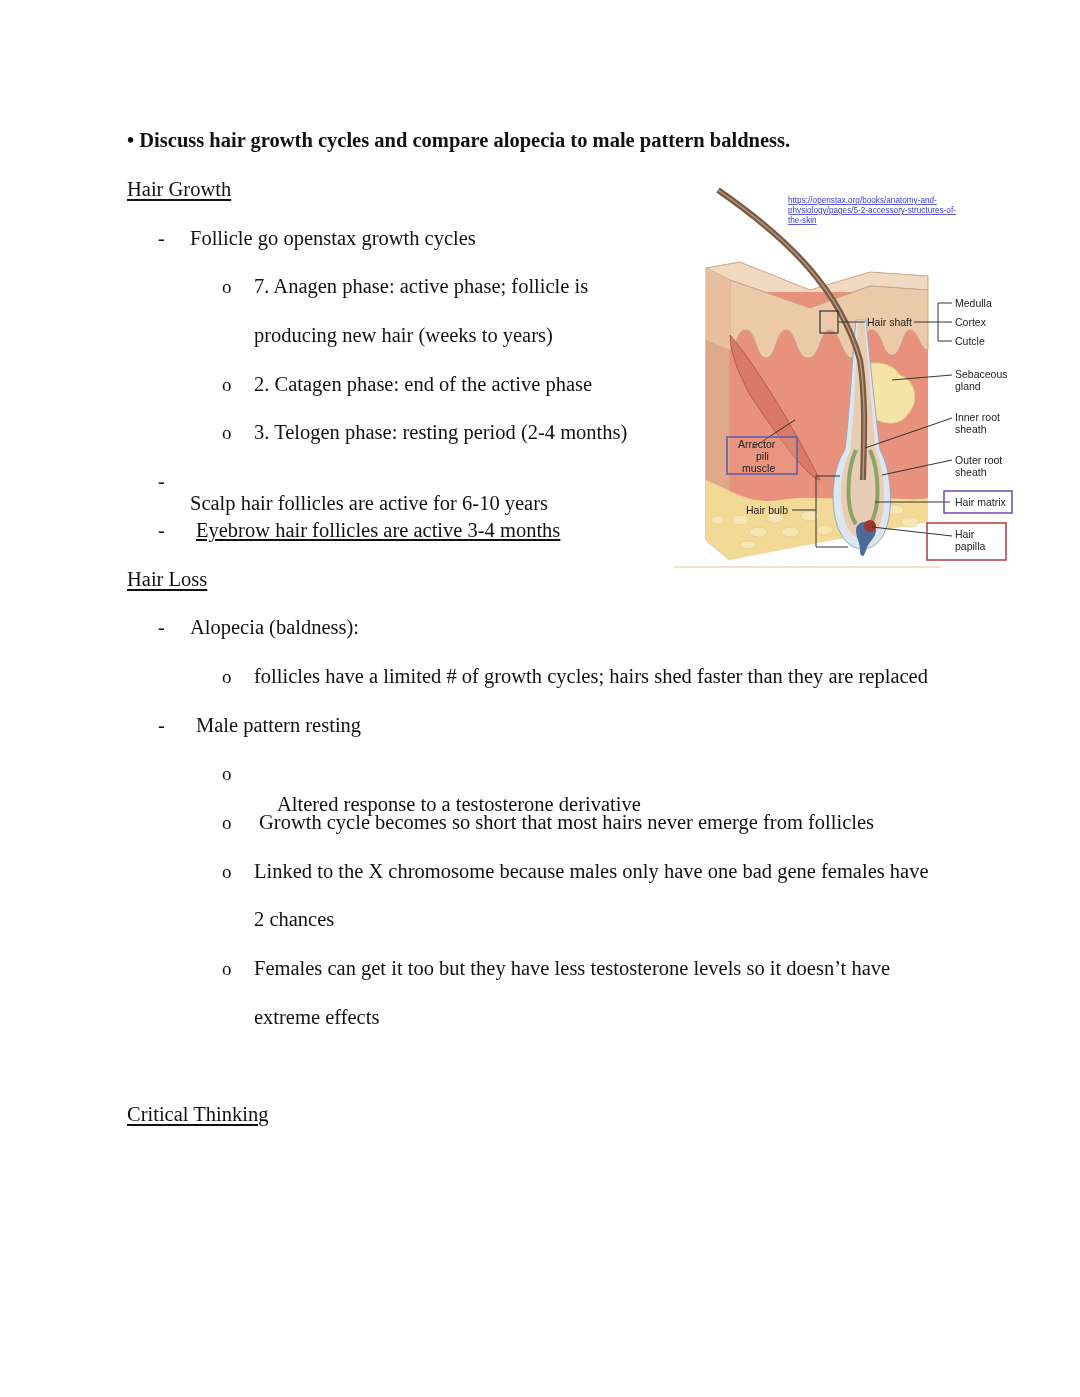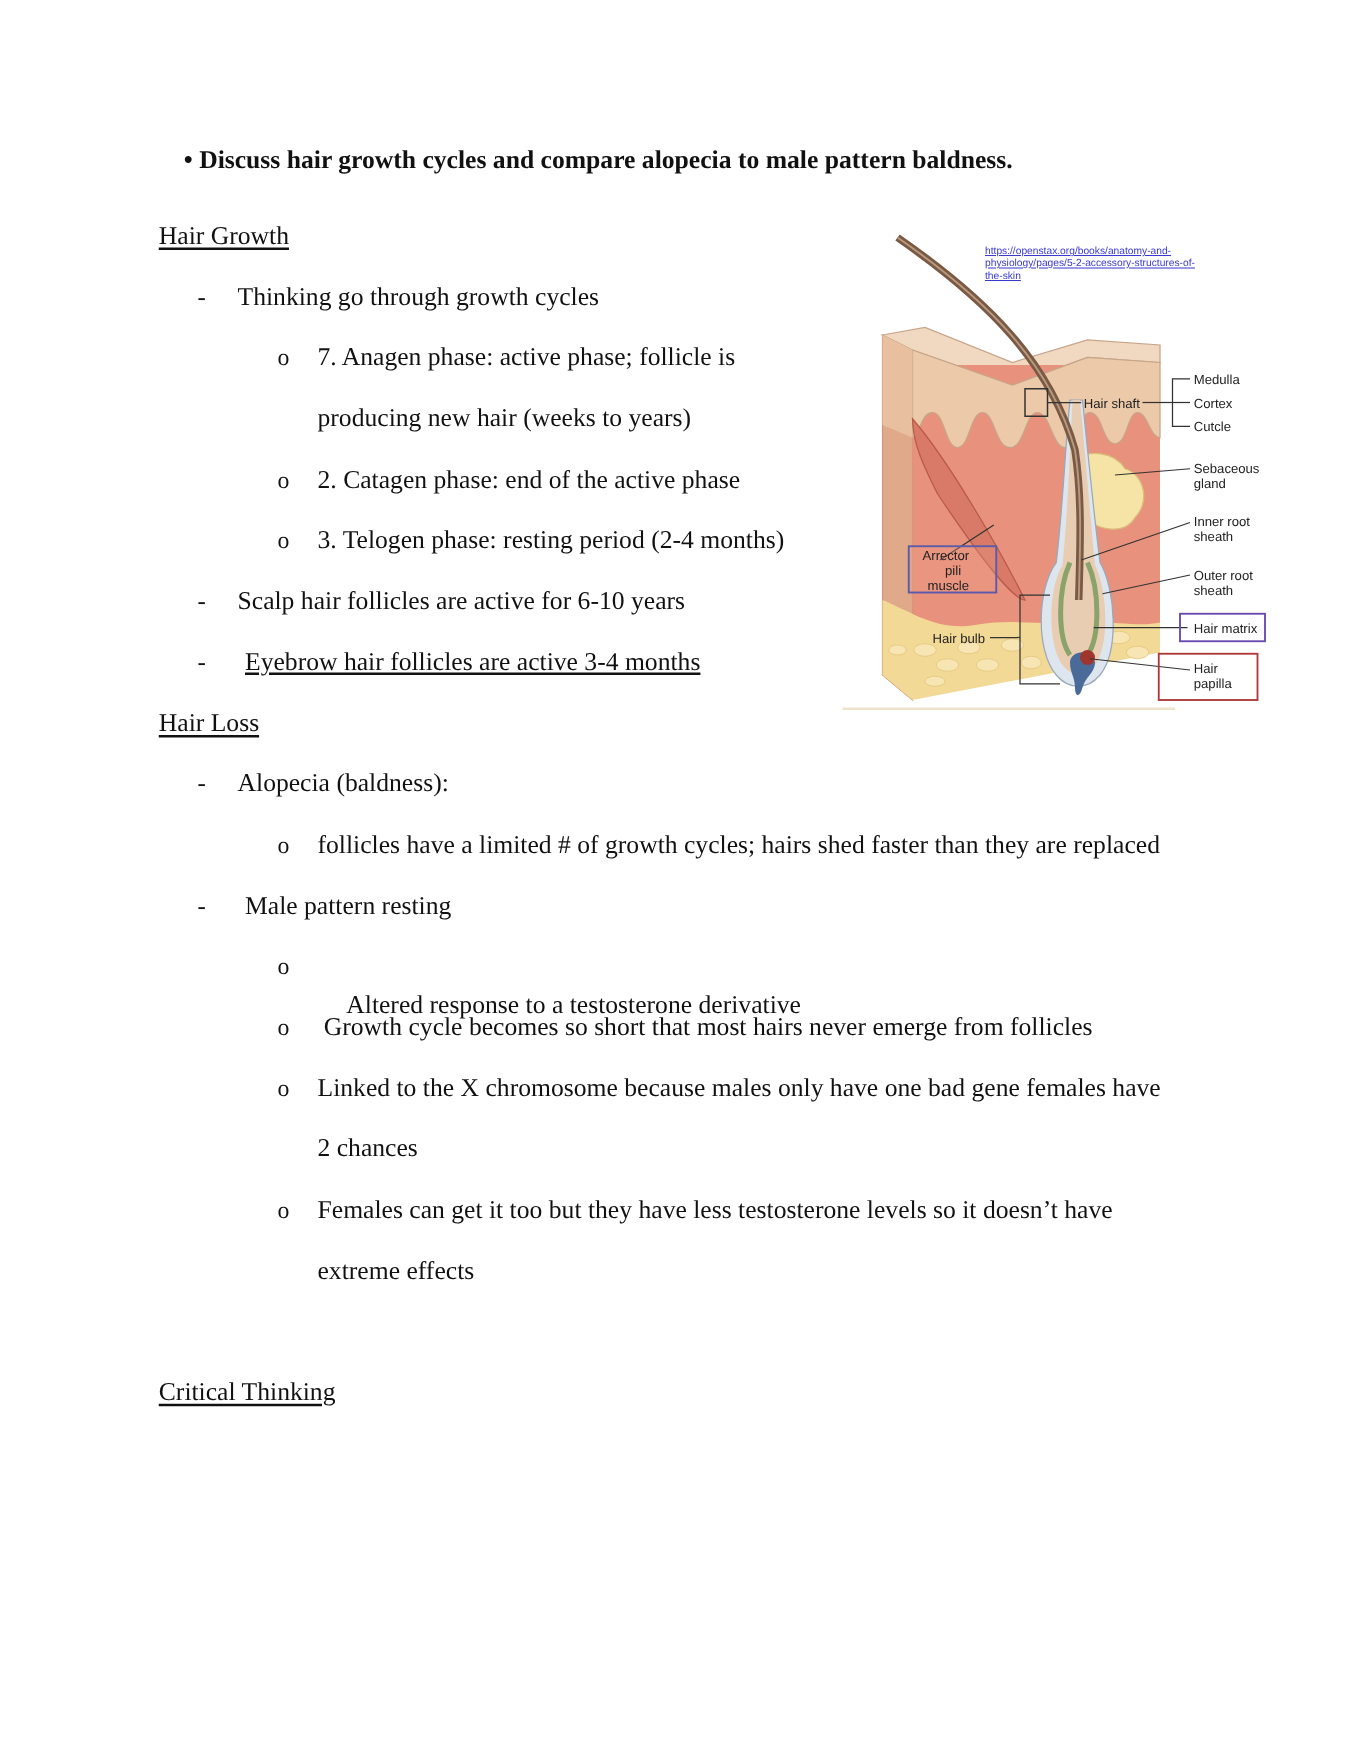--- a/index.html
+++ b/index.html
@@ -11,39 +11,39 @@
   .bold-u { font-weight: normal; text-decoration: underline; text-underline-offset: 3px; }
   .dash { position: absolute; font-size: 20px; line-height: 24px; }
   .circ { position: absolute; font-size: 19px; line-height: 24px; }
   #diagram { position: absolute; left: 670px; top: 180px; width: 350px; height: 400px; }
   .lbl { font-family: "Liberation Sans", "DejaVu Sans", sans-serif; font-size: 10.5px; fill: #222; }
   .link { font-family: "Liberation Sans", "DejaVu Sans", sans-serif; font-size: 8.2px; fill: #3a3ad0; text-decoration: underline; }
 </style>
 </head>
 <body>
 
-<div class="line heading" style="left:127px; top:116px;margin-left:20px;">• Discuss hair growth cycles and compare alopecia to male pattern baldness.</div>
+<div class="line heading" style="left:127px; top:128px;">• Discuss hair growth cycles and compare alopecia to male pattern baldness.</div>
 
 <div class="line u" style="left:127px; top:177px;">Hair Growth</div>
 
 <span class="dash" style="left:158px; top:226px;">-</span>
-<div class="line" style="left:190px; top:226px;">Thinking go through growth cycles</div>
+<div class="line" style="left:190px; top:226px;">Follicle go openstax growth cycles</div>
 
 <span class="circ" style="left:222px; top:275px;">o</span>
 <div class="line" style="left:254px; top:274px;">7. Anagen phase: active phase; follicle is</div>
 <div class="line" style="left:254px; top:323px;">producing new hair (weeks to years)</div>
 
 <span class="circ" style="left:222px; top:373px;">o</span>
 <div class="line" style="left:254px; top:372px;">2. Catagen phase: end of the active phase</div>
 
 <span class="circ" style="left:222px; top:421px;">o</span>
 <div class="line" style="left:254px; top:420px;">3. Telogen phase: resting period (2-4 months)</div>
 
 <span class="dash" style="left:158px; top:469px;">-</span>
-<div class="line" style="left:190px; top:469px;text-align:right;">Scalp hair follicles are active for 6-10 years</div>
+<div class="line" style="left:190px; top:491px;text-align:right;">Scalp hair follicles are active for 6-10 years</div>
 
 <span class="dash" style="left:158px; top:518px;">-</span>
 <div class="line" style="left:196px; top:518px;text-decoration:underline;">Eyebrow hair follicles are active 3-4 months</div>
 
 <div class="line u" style="left:127px; top:567px;">Hair Loss</div>
 
 <span class="dash" style="left:158px; top:615px;">-</span>
 <div class="line" style="left:190px; top:615px;">Alopecia (baldness):</div>
 
 <span class="circ" style="left:222px; top:665px;">o</span>

